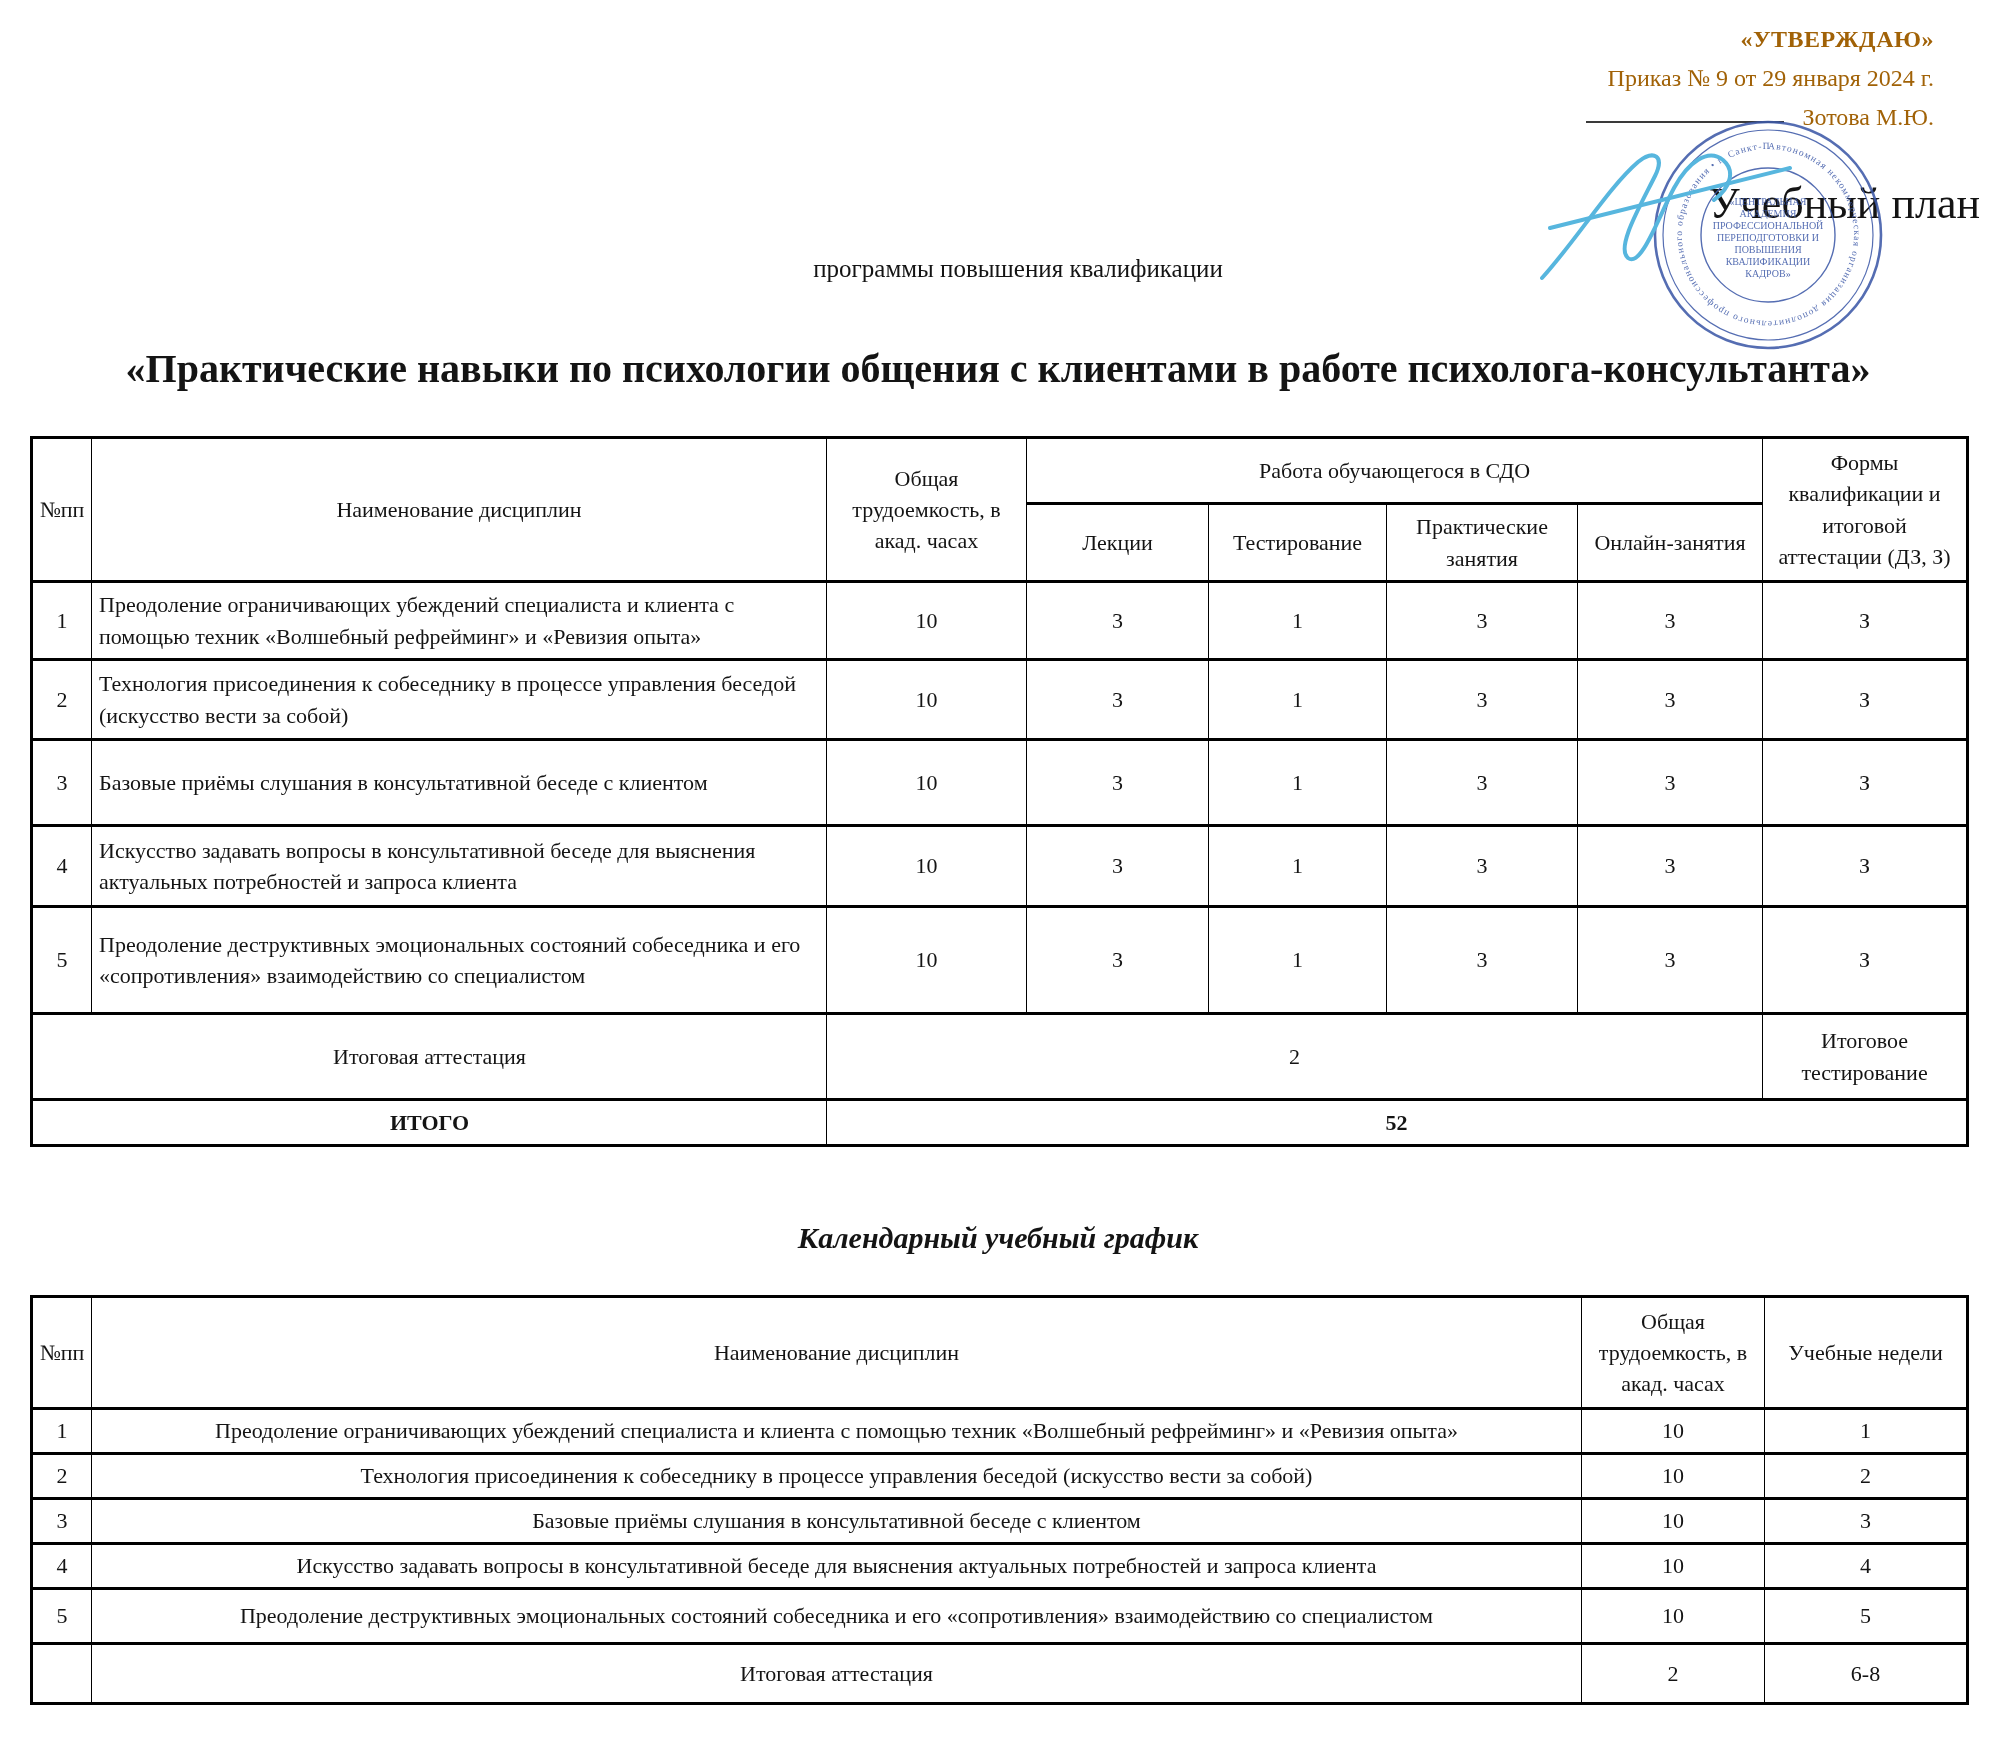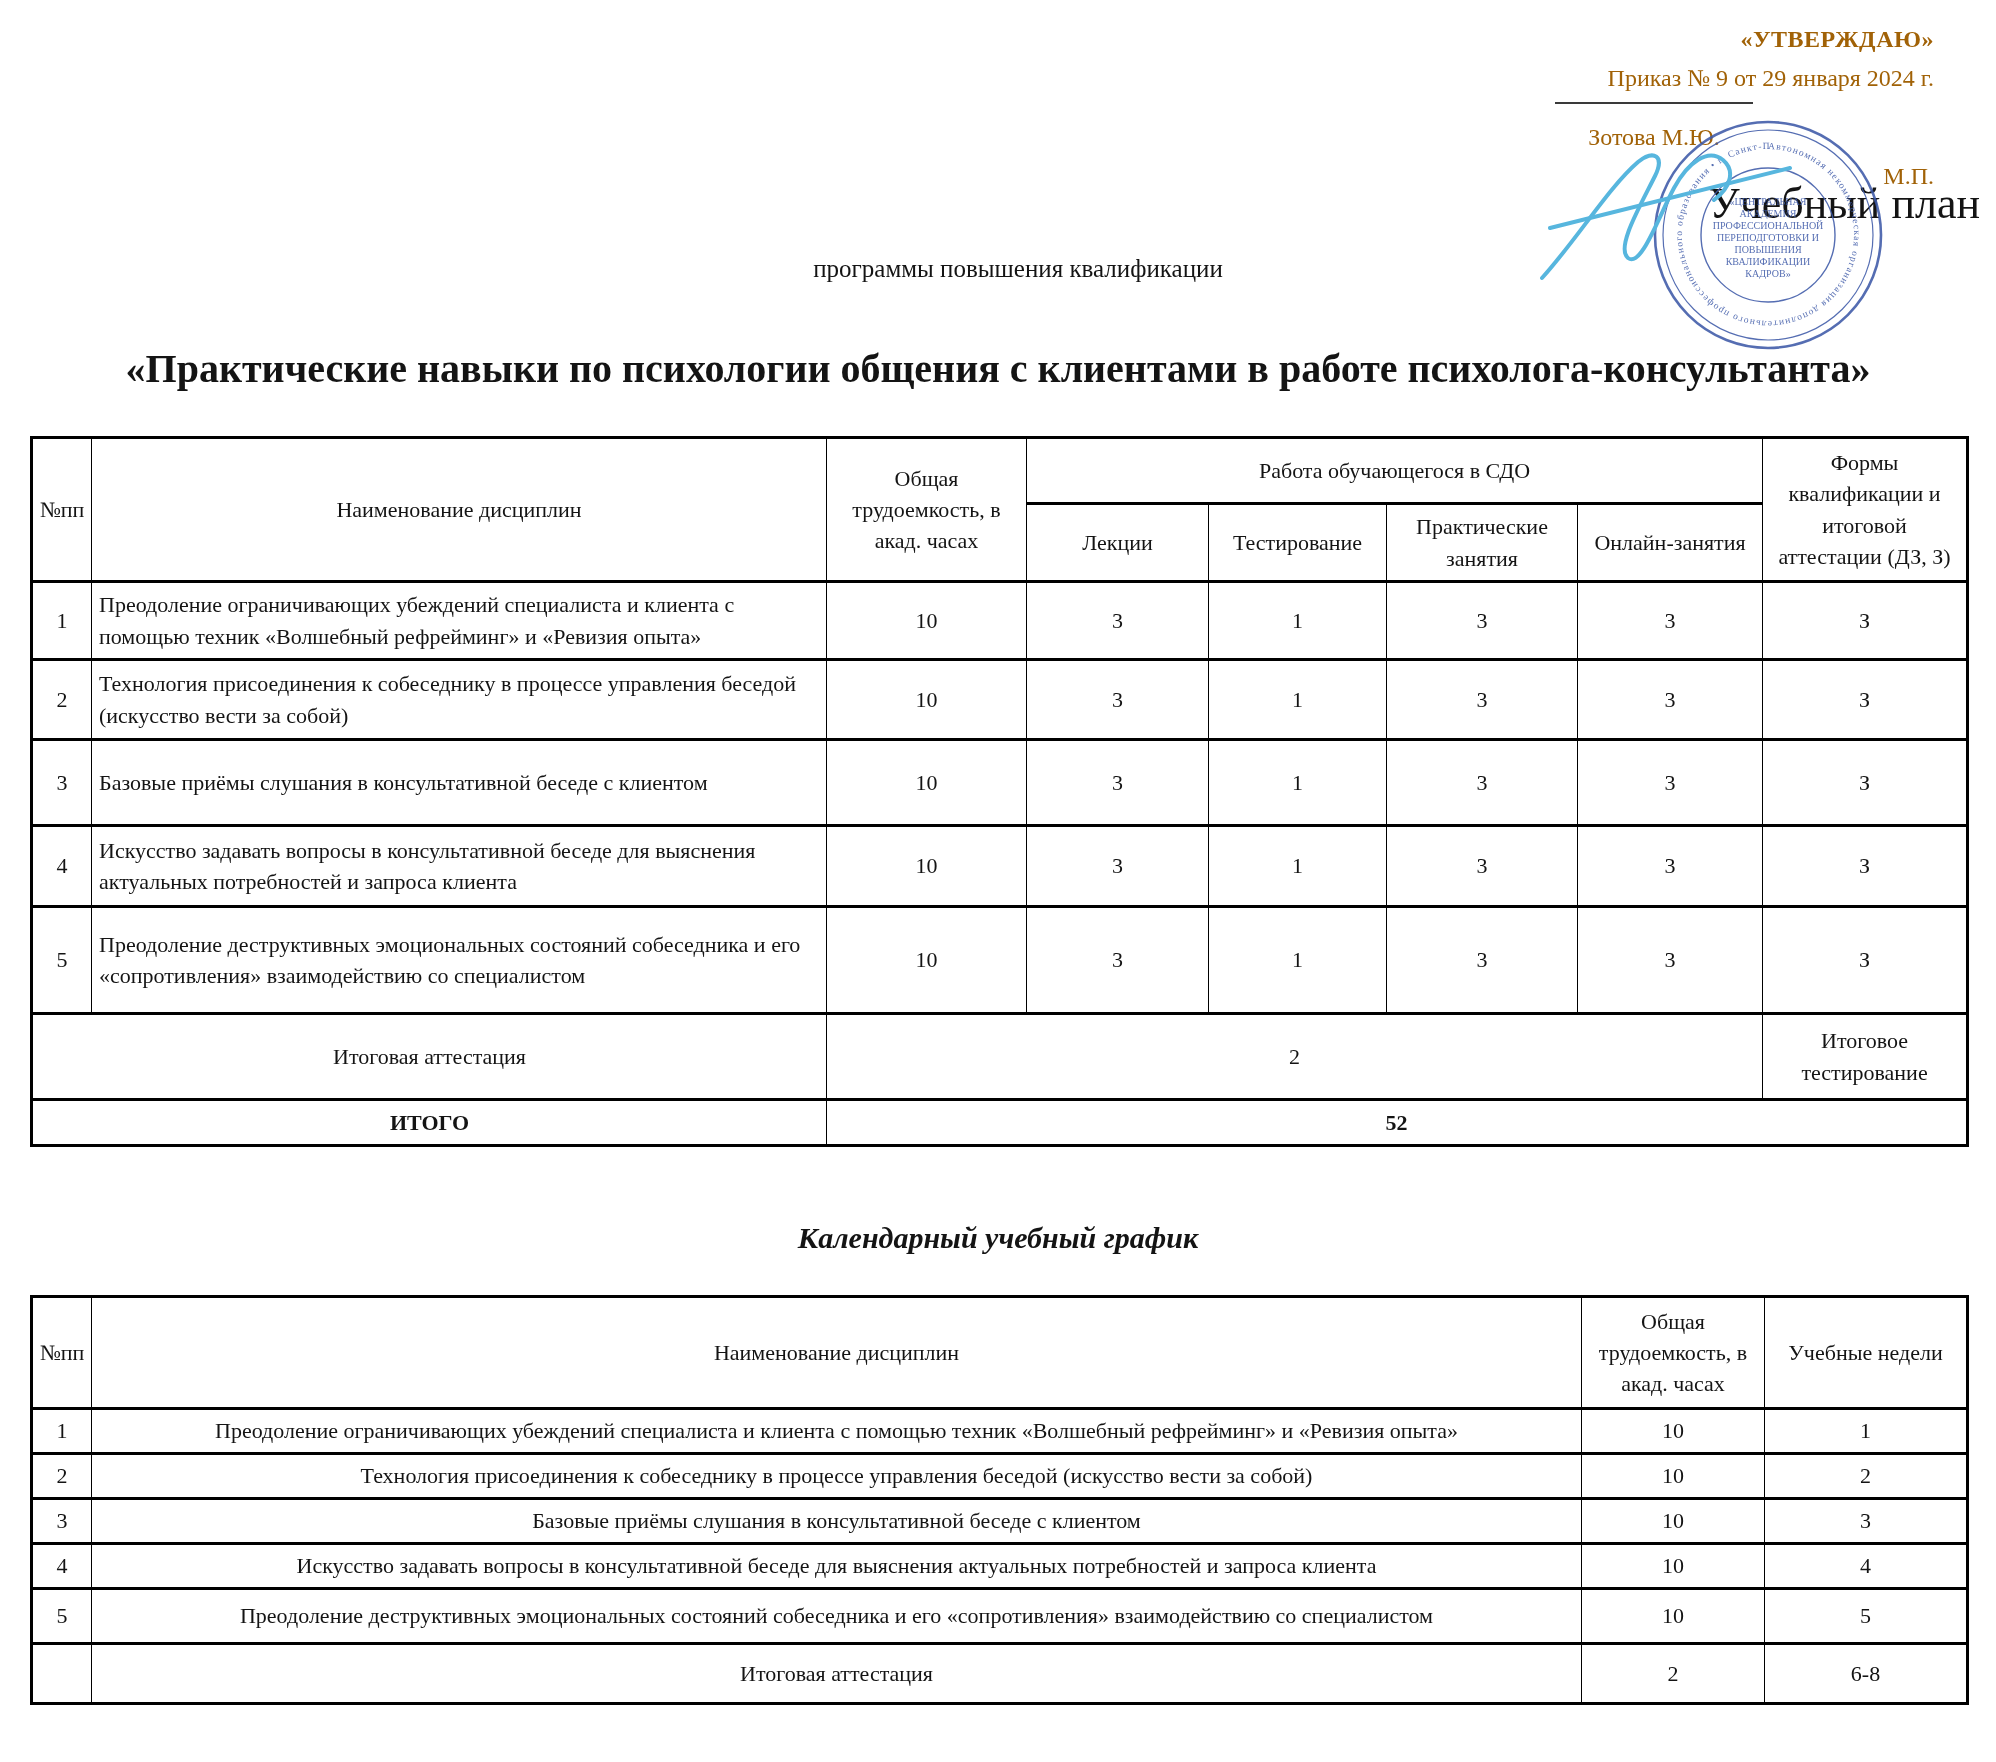--- a/index.html
+++ b/index.html
@@ -6,21 +6,21 @@
   body{
     width:1996px;height:1762px;position:relative;overflow:hidden;
     font-family:"Liberation Serif", serif;color:#141414;
   }
   
   .approval{
     position:absolute;top:20px;right:62px;width:560px;
     text-align:right;font-size:24px;color:#a16207;line-height:39px;
   }
   .approval .b{font-weight:bold;letter-spacing:.5px;}
-  .sig-row{display:flex;justify-content:flex-end;align-items:center;gap:18px;flex-direction:column;}
+  .sig-row{display:flex;justify-content:flex-end;align-items:center;gap:18px;}
   .sig-line{width:198px;height:0;border-top:2px solid #3a3a3a;position:relative;top:4px;}
   .stamp-svg{position:absolute;left:1645px;top:112px;opacity:.88;}
   .sign-svg{position:absolute;left:1538px;top:110px;}
   
   .doc-title{margin:178px 16px 0;text-align:right;font-size:44px;font-weight:normal;}
   .doc-subtitle{margin:26px 0 0;text-align:center;font-size:25px;padding-left:40px;}
   .program-title{margin:62px 40px 0;text-align:center;font-size:40px;font-weight:bold;}
   .cal-title{margin:74px 0 0;text-align:center;font-size:30px;font-weight:bold;font-style:italic;}
   
   table{
@@ -53,21 +53,20 @@
 </head>
 <body>
 
 <div class="approval">
   <div class="b">«УТВЕРЖДАЮ»</div>
   <div>Приказ № 9 от 29 января 2024 г.</div>
   <div class="sig-row">
     <span class="sig-line"></span>
     <span>Зотова М.Ю.</span>
   </div>
-  <div>М.П.</div>
 </div>
 
 <svg class="stamp-svg" width="246" height="246" viewBox="0 0 246 246">
   <g stroke="#3e5aa8" fill="none">
     <circle cx="123" cy="123" r="113" stroke-width="2.6"></circle>
     <circle cx="123" cy="123" r="105" stroke-width="1.2"></circle>
     <circle cx="123" cy="123" r="67" stroke-width="1.4"></circle>
   </g>
   <defs>
     <path id="ringPath" d="M 123 37 A 86 86 0 1 1 122.9 37"></path>

